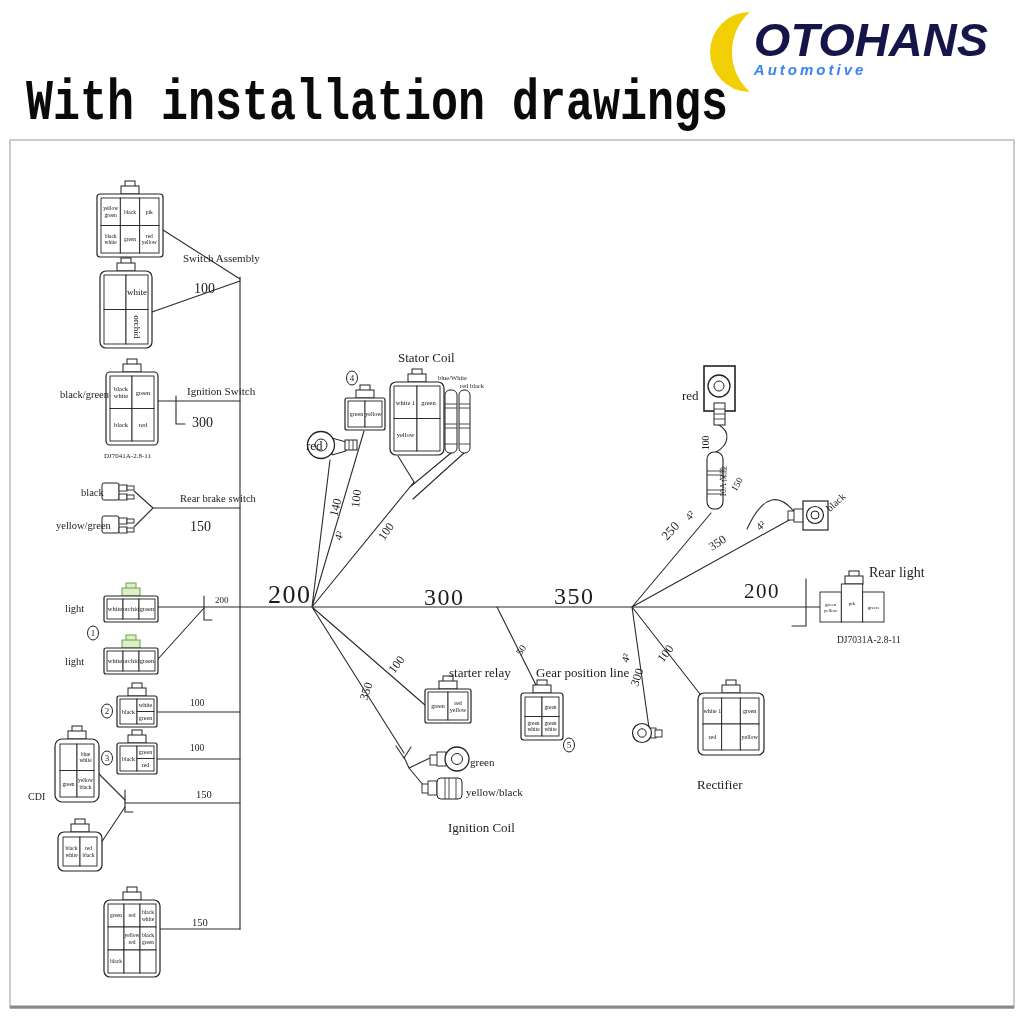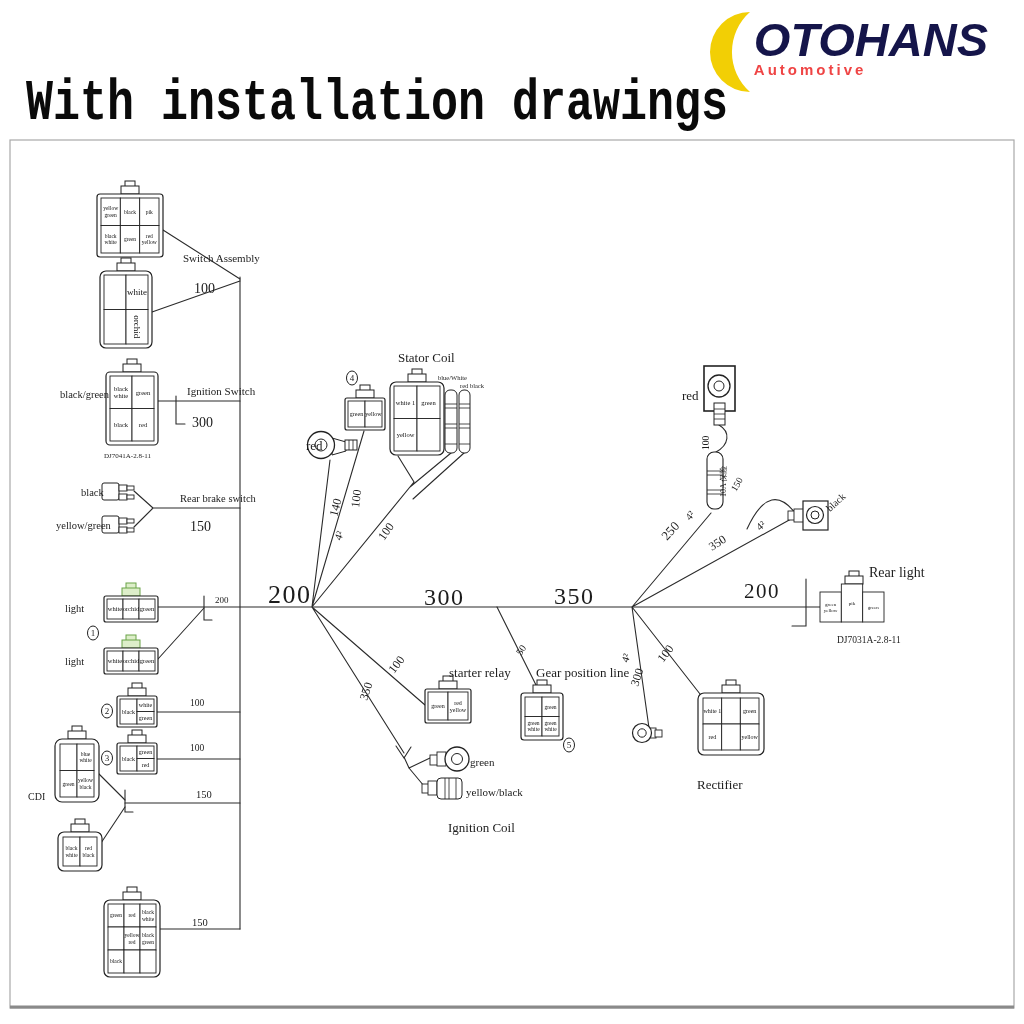--- a/index.html
+++ b/index.html
@@ -9,21 +9,21 @@
   .title{
     position:absolute;left:26px;top:72px;
     font-family:"Liberation Mono",monospace;font-weight:700;
     font-size:45px;color:#0a0a0a;white-space:nowrap;
     transform:scale(1,1.28);transform-origin:left top;letter-spacing:0px;
   }
   .logo{position:absolute;top:8px;right:36px;display:flex;align-items:flex-start}
   .crescent{width:70px;height:84px;margin-right:-16px;margin-top:2px}
   .logo-text{display:flex;flex-direction:column;align-items:flex-start}
   .brand{font-style:italic;font-weight:bold;font-size:47px;line-height:1.35;color:#15154a;letter-spacing:0}
-  .tagline{font-weight:bold;font-size:15px;letter-spacing:3px;color:#ef4444;margin-top:-10px;padding-right:2px}
+  .tagline{font-style:italic;font-weight:bold;font-size:15px;letter-spacing:3px;color:#3b82f6;margin-top:-10px;padding-right:2px}
   #wiring{position:absolute;left:0;top:0;width:1024px;height:1024px}
   .frame{fill:none;stroke:#a9a9a9;stroke-width:1.2}
   .wires path{stroke:#2b2b2b;stroke-width:1.1;fill:none;stroke-linecap:round}
   .terminals rect,.terminals circle,.terminals path{stroke:#222}
   #wiring text{font-family:"Liberation Serif",serif}
   .big-num{font-family:"DejaVu Serif",serif;letter-spacing:1.5px}
 </style>
 </head>
 <body>
 

